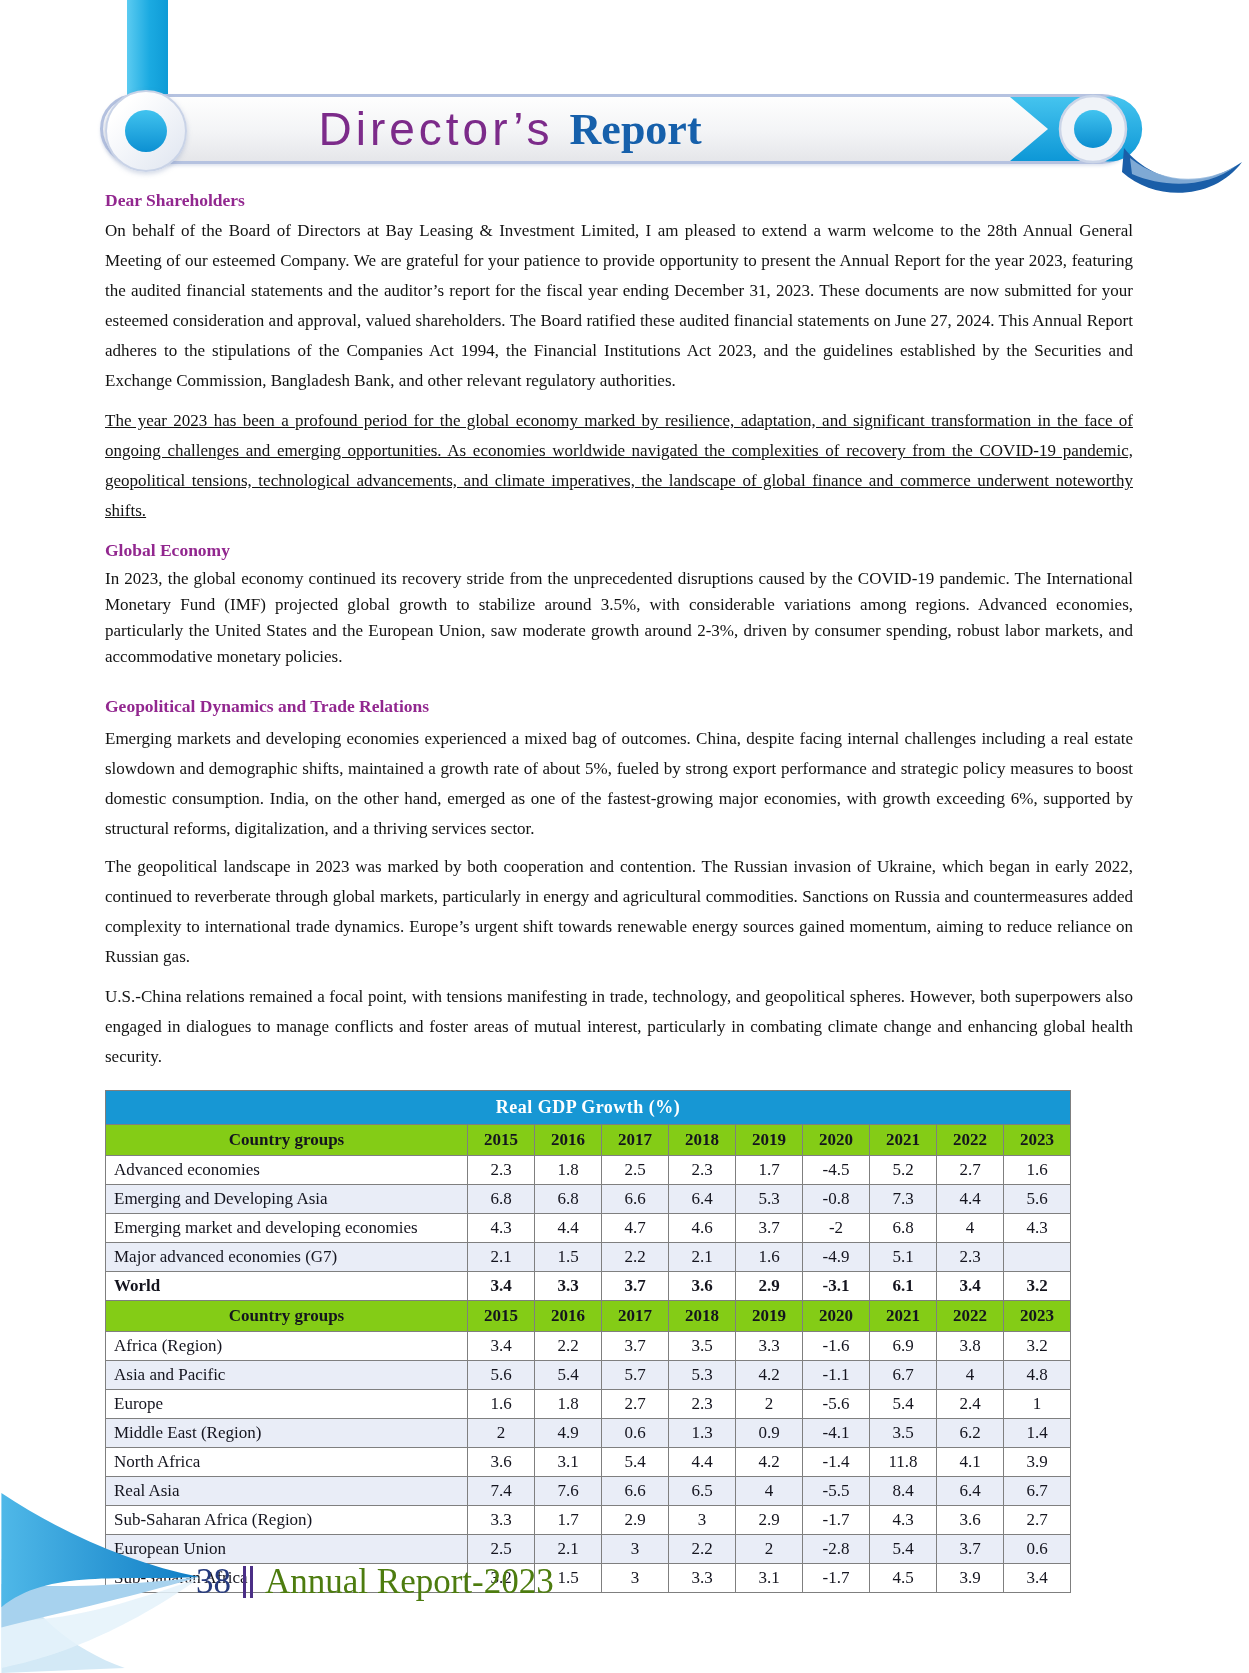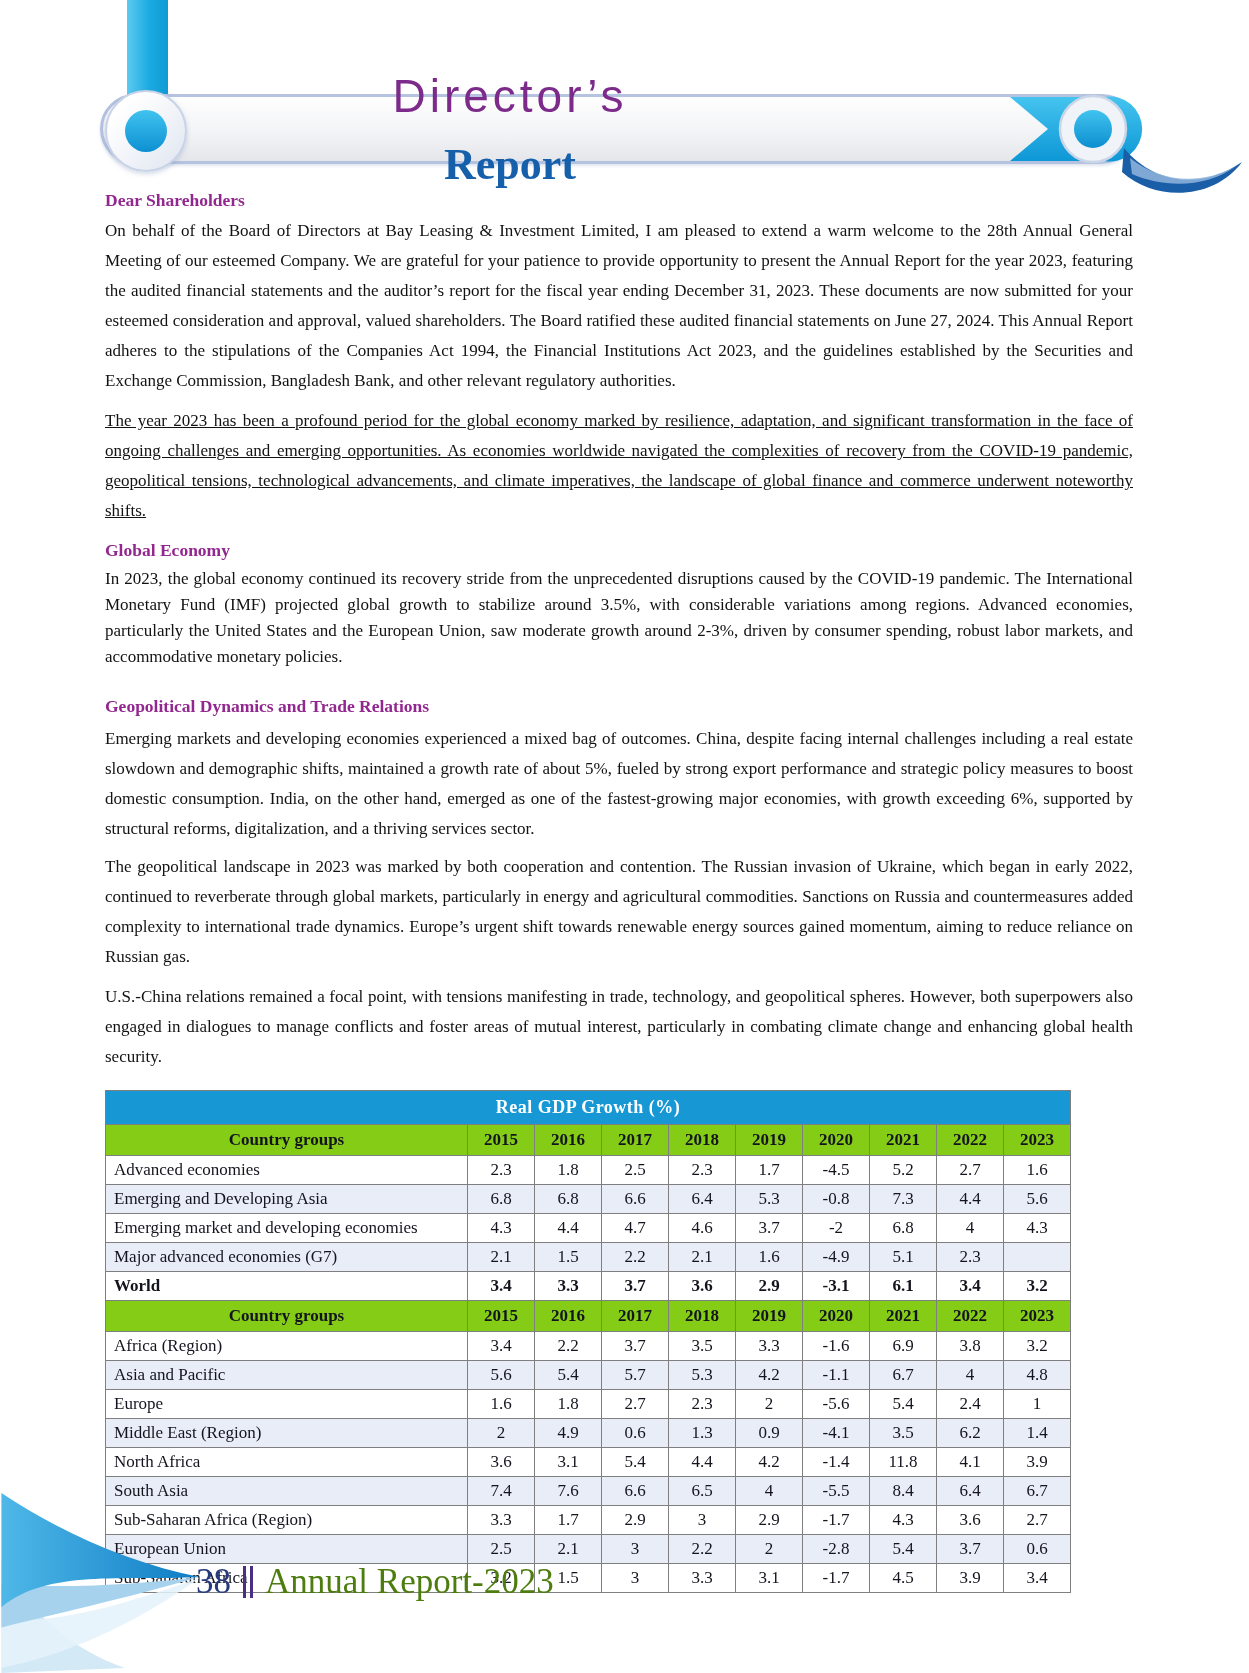--- a/index.html
+++ b/index.html
@@ -15,21 +15,21 @@
   }
   .pill {
     position:absolute; left:100px; top:94px; width:1037px; height:70px;
     border-radius:38px; box-sizing:border-box;
     background:linear-gradient(180deg,#FEFEFE 0%,#F3F4F6 55%,#E5E6EA 100%);
     border:3px solid #B5C2E0;
     box-shadow:0 2px 3px rgba(130,150,190,.25);
   }
   .banner-title {
     position:absolute; left:60px; top:94px; width:900px; height:70px;
-    display:flex; align-items:center; justify-content:center; gap:16px;flex-direction:column;
+    display:flex; align-items:center; justify-content:center; gap:16px;
   }
   .t-light {
     font-family:"Liberation Sans", sans-serif; font-weight:300;
     font-size:46px; color:#7C2B8A; letter-spacing:4px;
   }
   .t-bold {
     font-family:"Liberation Serif", serif; font-weight:700;
     font-size:44px; color:#1660AB;
   }
   .circle-left {
@@ -294,21 +294,21 @@
             <td class="num">3.1</td>
             <td class="num">5.4</td>
             <td class="num">4.4</td>
             <td class="num">4.2</td>
             <td class="num">-1.4</td>
             <td class="num">11.8</td>
             <td class="num">4.1</td>
             <td class="num">3.9</td>
           </tr>
           <tr>
-            <td class="label-col">South Asia</td>
+            <td class="label-col">Real Asia</td>
             <td class="num">7.4</td>
             <td class="num">7.6</td>
             <td class="num">6.6</td>
             <td class="num">6.5</td>
             <td class="num">4</td>
             <td class="num">-5.5</td>
             <td class="num">8.4</td>
             <td class="num">6.4</td>
             <td class="num">6.7</td>
           </tr>

